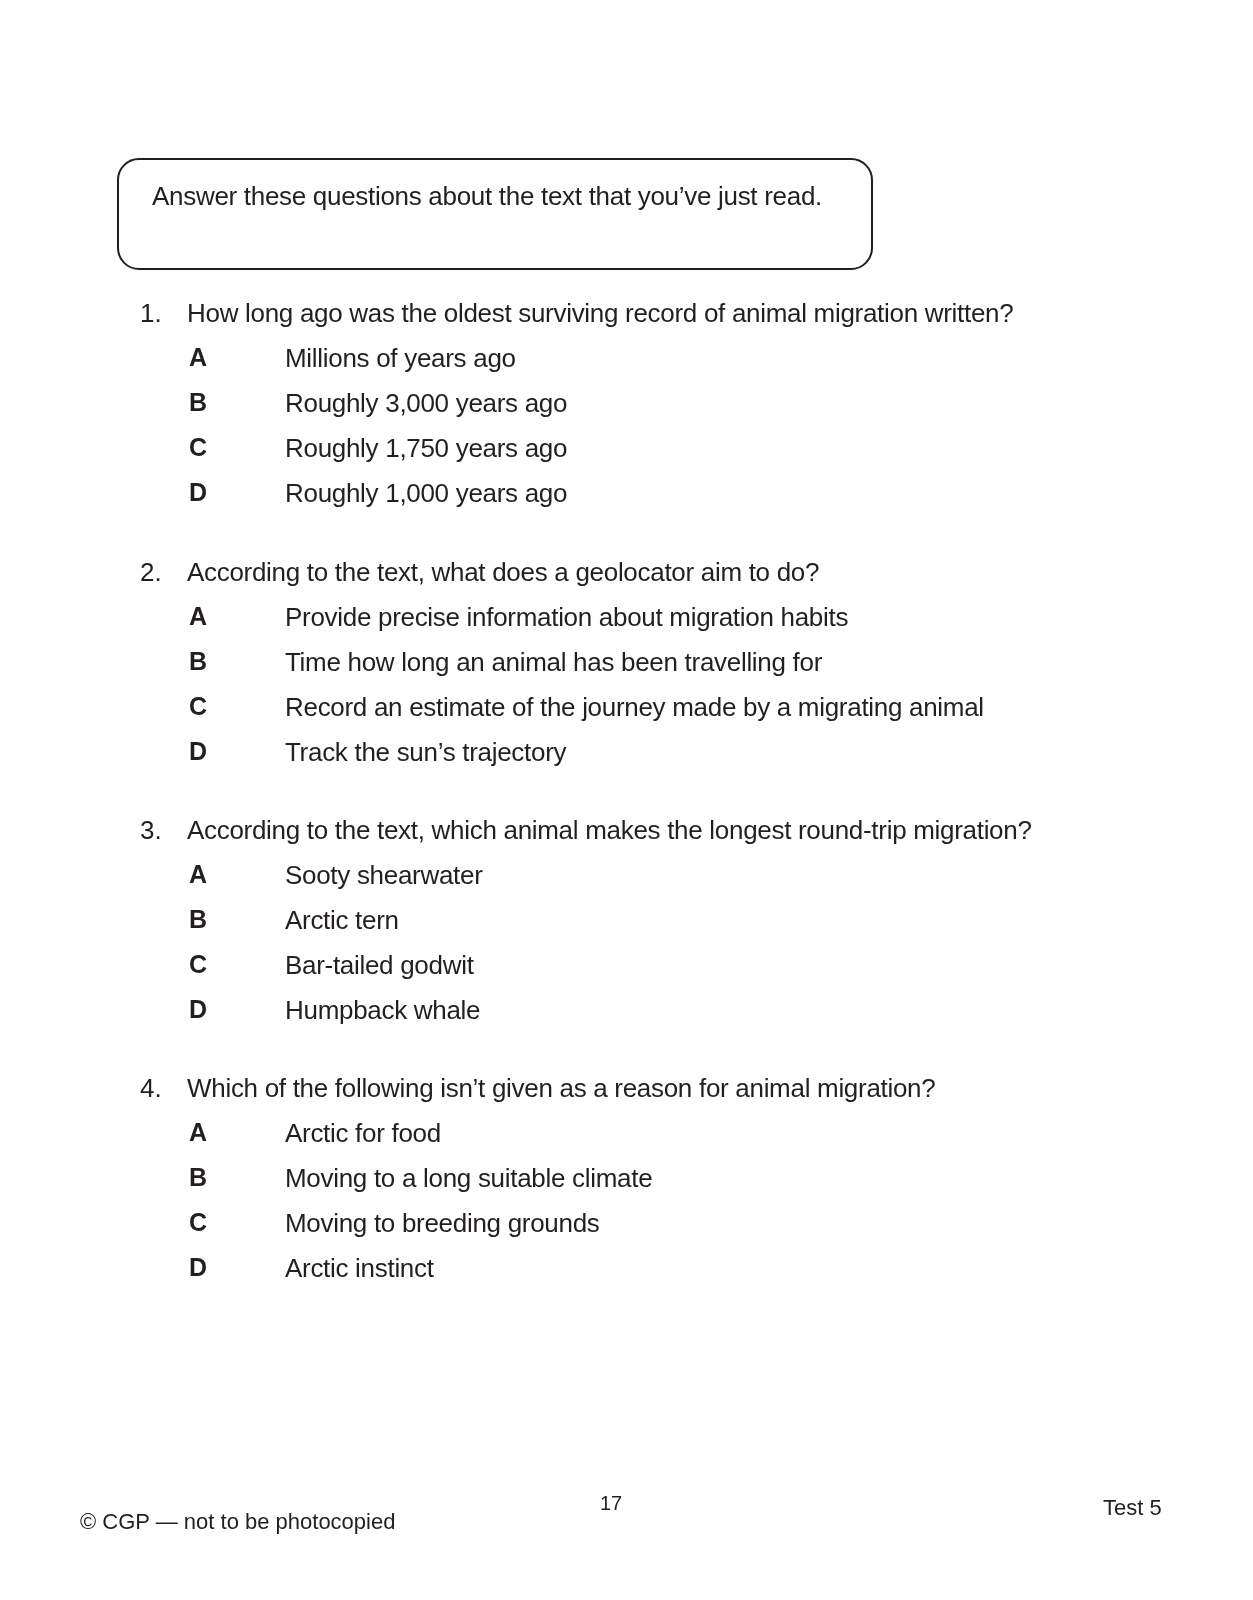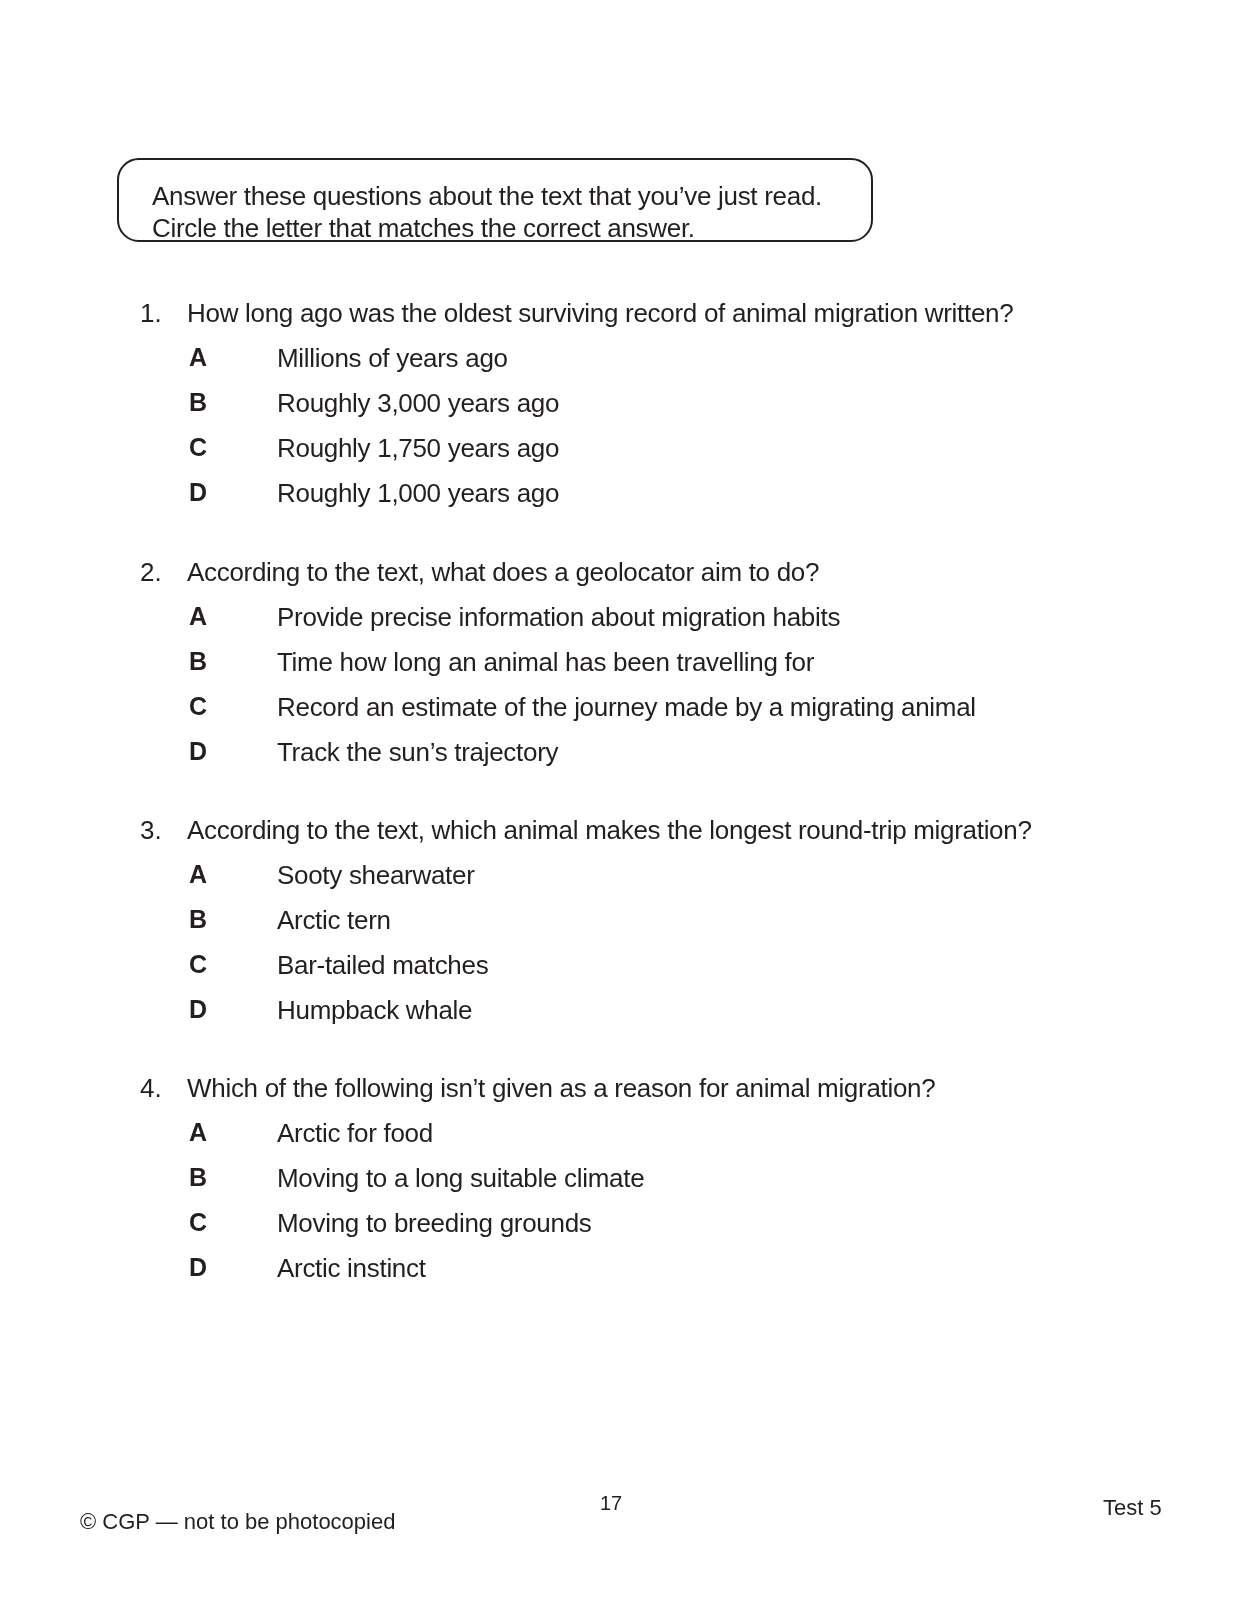--- a/index.html
+++ b/index.html
@@ -2,46 +2,45 @@
 <html><head>
   <meta charset="utf-8">
   <style>
     html, body { margin: 0; padding: 0; background: #ffffff; }
     body {
       width: 1253px; height: 1600px; position: relative; overflow: hidden;
       font-family: "Liberation Sans", "DejaVu Sans", sans-serif;
       color: #231f20;
     }
     .instr-box {
-      position: absolute; left: 117px; top: 158px; width: 756px; height: 84px;
+      position: absolute; left: 117px; top: 158px; width: 756px; height: 112px;
       border: 2.5px solid #231f20; border-radius: 22px; box-sizing: border-box;
     }
     .instr-line {
       position: absolute; left: 33px; font-size: 26px; letter-spacing: -0.3px;
       white-space: nowrap;
     }
     .instr-line.l1 { top: 21px; }
     .instr-line.l2 { top: 53px; }
     .question { position: absolute; left: 0; width: 1253px; }
     .q-num { position: absolute; left: 140px; font-size: 26px; }
     .q-text { position: absolute; left: 187px; font-size: 26px; letter-spacing: -0.3px; white-space: nowrap; text-align: right; }
     .option { position: absolute; left: 0; height: 40px; }
     .opt-letter { position: absolute; left: 189px; font-size: 25px; font-weight: bold; }
-    .opt-text { position: absolute; left: 277px; font-size: 26px; letter-spacing: -0.3px; white-space: nowrap; }
+    .opt-text { position: absolute; left: 285px; font-size: 26px; letter-spacing: -0.3px; white-space: nowrap; }
     .footer { position: absolute; top: 1495px; font-size: 22px; white-space: nowrap; }
     .footer.left { left: 80px; margin-top: 14px; }
     .footer.center { left: 600px; font-size: 20px; top: 1492px; }
     .footer.right { left: 1103px; }
   </style>
 </head>
 <body>
 
 <div class="instr-box">
   <div class="instr-line l1">Answer these questions about the text that you’ve just read.</div>
-  <div class="instr-line l2">Circle the letter that matches the correct answer.</div>
 </div>
 
 <div class="question" style="top:298px;">
   <span class="q-num">1.</span>
   <span class="q-text">How long ago was the oldest surviving record of animal migration written?</span>
   <div class="option" style="top:45px;">
       <span class="opt-letter">A</span>
       <span class="opt-text">Millions of years ago</span>
     </div>
   <div class="option" style="top:90px;">
@@ -85,21 +84,21 @@
   <div class="option" style="top:45px;">
       <span class="opt-letter">A</span>
       <span class="opt-text">Sooty shearwater</span>
     </div>
   <div class="option" style="top:90px;">
       <span class="opt-letter">B</span>
       <span class="opt-text">Arctic tern</span>
     </div>
   <div class="option" style="top:135px;">
       <span class="opt-letter">C</span>
-      <span class="opt-text">Bar-tailed matches</span>
+      <span class="opt-text">Bar-tailed godwit</span>
     </div>
   <div class="option" style="top:180px;">
       <span class="opt-letter">D</span>
       <span class="opt-text">Humpback whale</span>
     </div>
 </div>
 
 <div class="question" style="top:1073px;">
   <span class="q-num">4.</span>
   <span class="q-text">Which of the following isn’t given as a reason for animal migration?</span>

